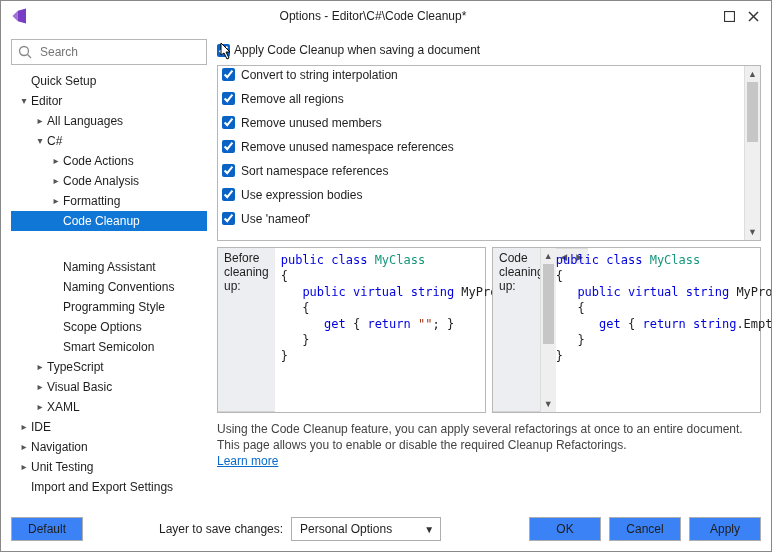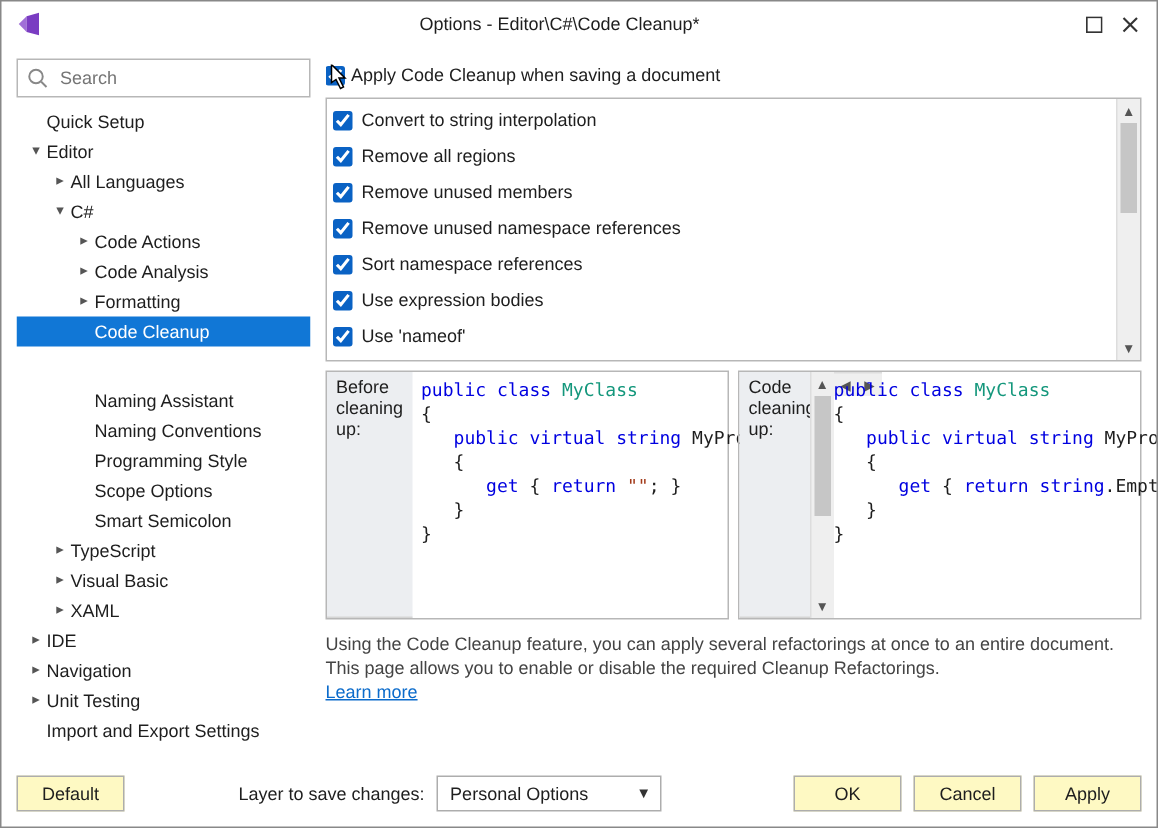--- a/index.html
+++ b/index.html
@@ -99,21 +99,20 @@
   height: 176px;
   display: flex;
 }
 .checklist-inner {
   flex: 1;
   overflow: hidden;
   padding: 2px 4px;
 }
 .check-row {
   display: flex;
-  align-items: center;
   height: 24px;
   gap: 6px;
 }
 .vscroll {
   width: 16px;
   background: #efefef;
   border-left: 1px solid #ddd;
   position: relative;
 }
 .vscroll .arrow {
@@ -192,21 +191,21 @@
 .desc a { color: #0b6bcb; text-decoration: underline; cursor: default; }
 .bottom {
   border-top: 0px;
   padding: 10px 10px 10px 10px;
   display: flex;
   align-items: center;
   gap: 8px;
 }
 .btn {
   border: 1px solid #adadad;
-  background: #fef9c3;
+  background: #3b82f6;
   height: 24px;
   min-width: 72px;
   padding: 0 12px;
   display: flex;
   align-items: center;
   justify-content: center;
   font-size: 12px;
   cursor: default;
 }
 .select {

